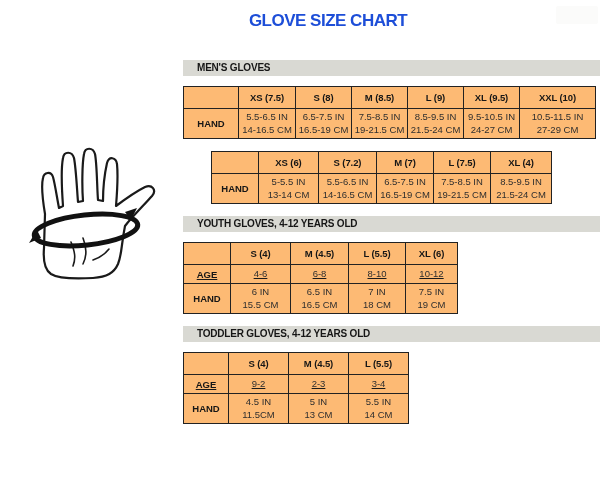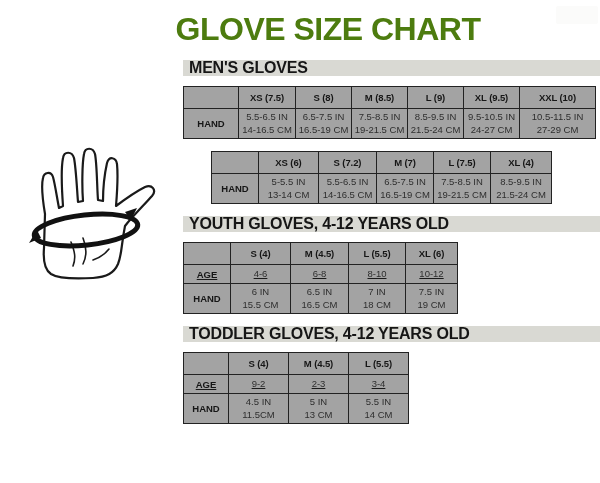--- a/index.html
+++ b/index.html
@@ -8,22 +8,22 @@
     background:#ffffff;
     font-family:"Liberation Sans", sans-serif;
     color:#1a1a1a;
     position:relative;
     overflow:hidden;
   }
   .page-title {
     position:absolute; top:11px; left:0; width:600px;
     box-sizing:border-box; padding-left:56px;
     text-align:center;
-    font-size:32px; font-weight:bold; letter-spacing:-0.5px;
-    color:#4d7c0f;
+    font-size:17px; font-weight:bold; letter-spacing:-0.5px;
+    color:#1d4ed8;
   }
   .corner-watermark {
     position:absolute; top:6px; right:2px;
     width:42px; height:18px;
     background:#fbfbfa; border-radius:2px;
   }
   .illustration-wrap {
     position:absolute; left:16px; top:142px; width:160px;
     text-align:center;
   }
@@ -31,30 +31,30 @@
     margin-top:4px;
     font-size:10px; color:#333333; letter-spacing:1px;
     white-space:nowrap;
   }
   .content {
     position:absolute; left:183px; top:60px; width:417px;
   }
   .section-bar {
     background:#d9d9d3;
     height:16px; line-height:16px;
-    padding-left:6px;
-    font-size:16px; font-weight:bold; letter-spacing:-0.2px;
+    padding-left:14px;
+    font-size:10px; font-weight:bold; letter-spacing:-0.2px;
     color:#161616;
     margin-bottom:10px;
   }
   table.size-table {
     border-collapse:collapse;
     table-layout:fixed;
     margin-bottom:12px;
-    background:#a3a3a3;
+    background:#fdba74;
   }
   .size-table th, .size-table td {
     border:1px solid #222222;
     text-align:center; vertical-align:middle;
     padding:0 2px;
     font-size:9.5px;
     overflow:hidden;
   }
   .size-table thead th {
     height:21px; font-weight:bold; letter-spacing:-0.1px; color:#161616;

